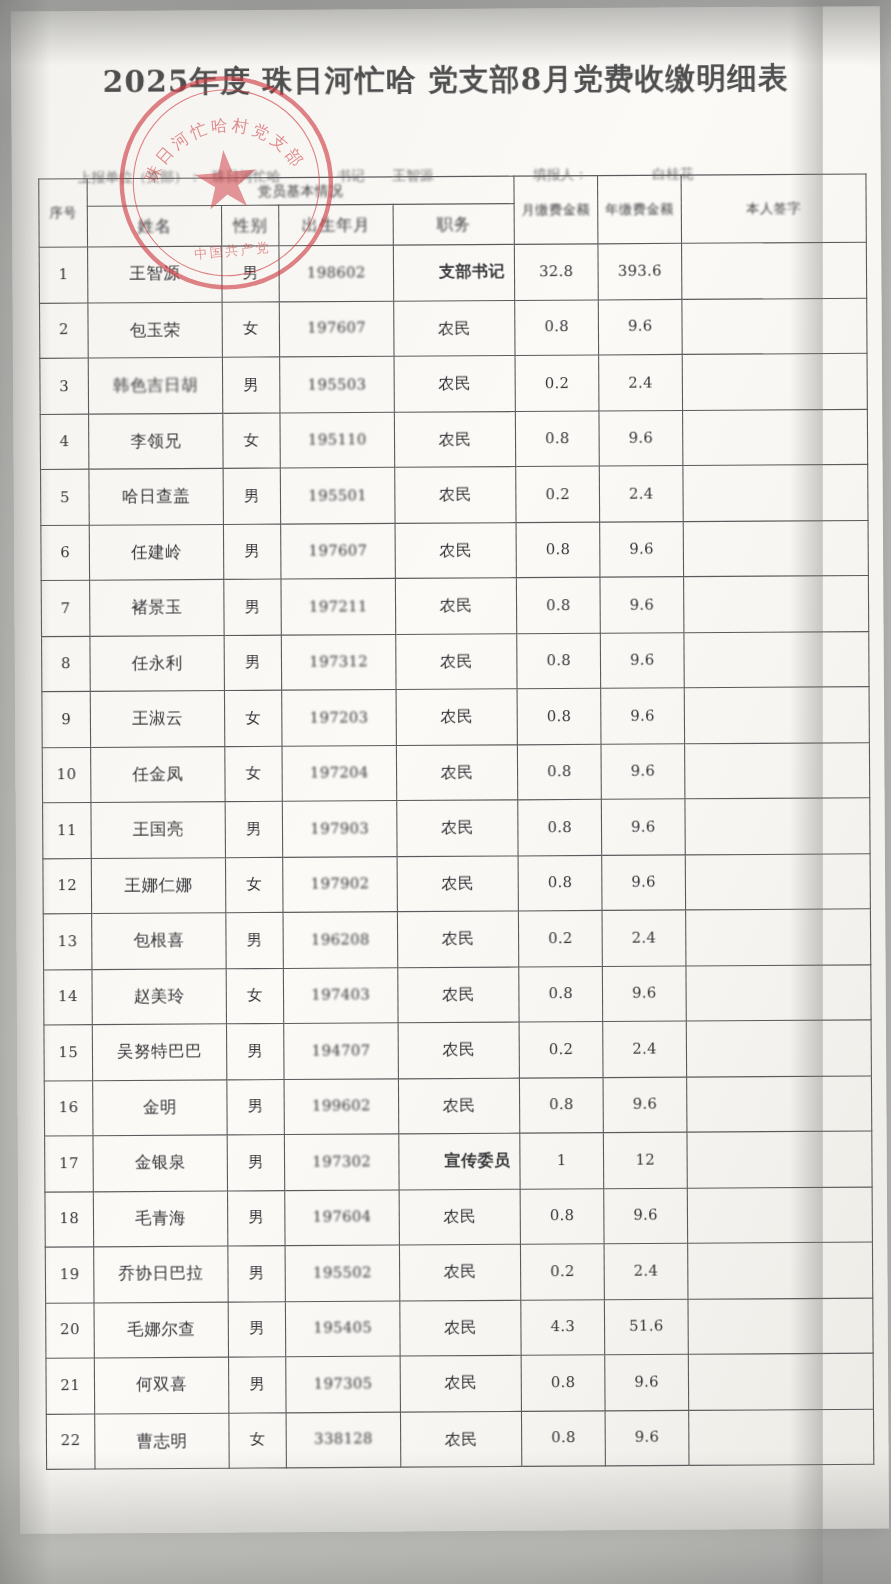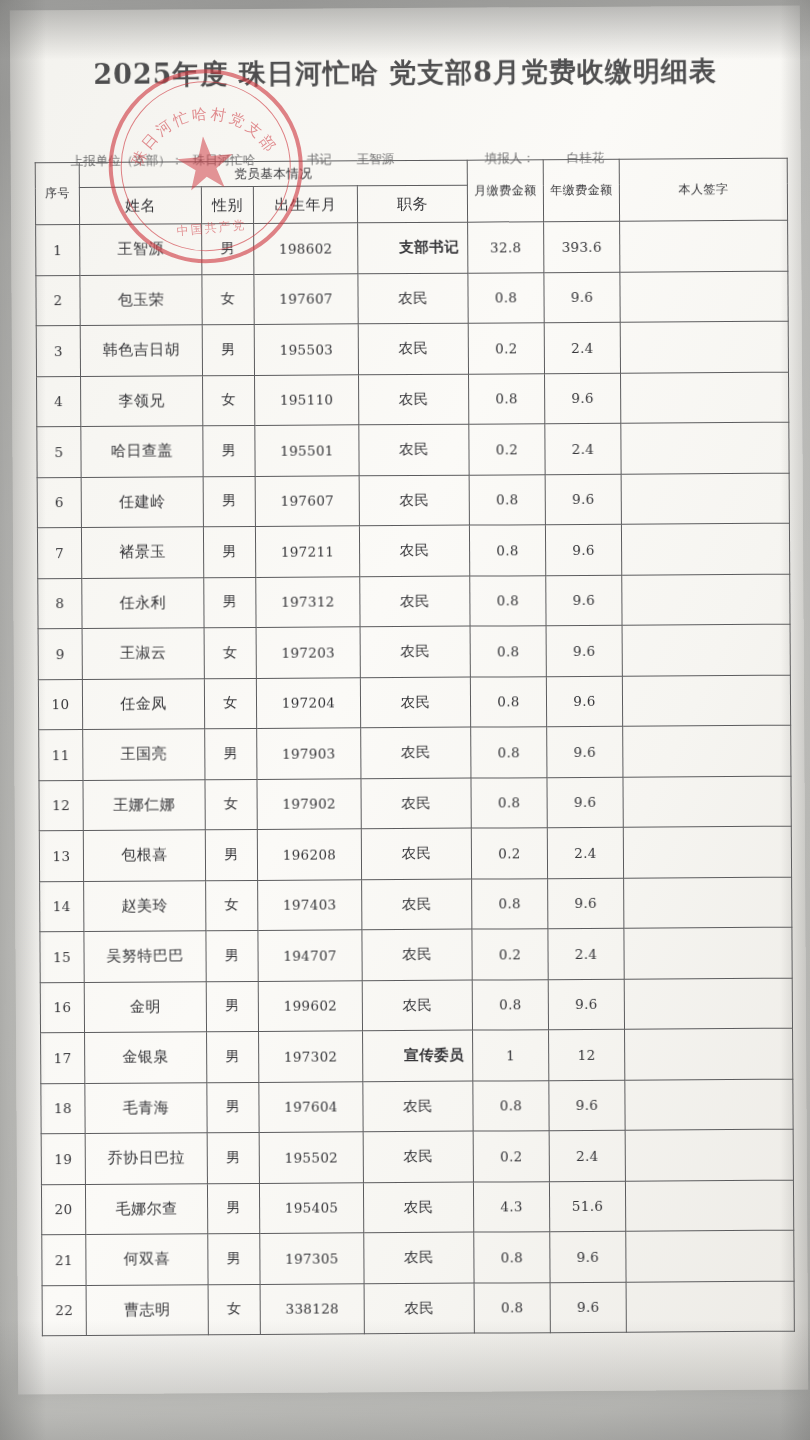--- a/index.html
+++ b/index.html
@@ -9,21 +9,21 @@
   }
   body {
     width: 810px;
     height: 1440px;
     overflow: hidden;
     font-family: "DejaVu Sans", sans-serif;
   }
   
   #page {
     position: relative;
-    width: 810px;
+    width: 748px;
     height: 1440px;
     background: linear-gradient(160deg, #cfcfcd 0%, #c4c4c2 6%, #d9d9d6 14%, #e6e6e3 30%, #eeeeea 55%, #e9e9e5 78%, #d7d7d3 94%, #c2c2c0 100%);
   }
   .paper {
     position: absolute;
     left: 14px;
     top: 8px;
     width: 790px;
     height: 1384px;
     background: linear-gradient(115deg, #f3f2ee 0%, #f7f6f2 20%, #fbfaf7 45%, #f6f5f1 70%, #eceae5 100%);
@@ -93,21 +93,21 @@
     color: #3a3a3c;
     opacity: 0.72;
     white-space: nowrap;
   }
   .meta-row span { display: inline-block; }
   .m1 { width: 118px; }
   .m2 { width: 110px; }
   .m3 { width: 46px; margin-top: 30px; }
   .m4 { width: 124px; }
   .m5 { width: 78px; }
-  .m6 { width: 90px; }
+  .m6 { width: 90px; text-align: center; }
 
   
   table.sheet {
     position: absolute;
     left: 24px;
     top: 152px;
     width: 752px;
     border-collapse: collapse;
     table-layout: fixed;
   }

